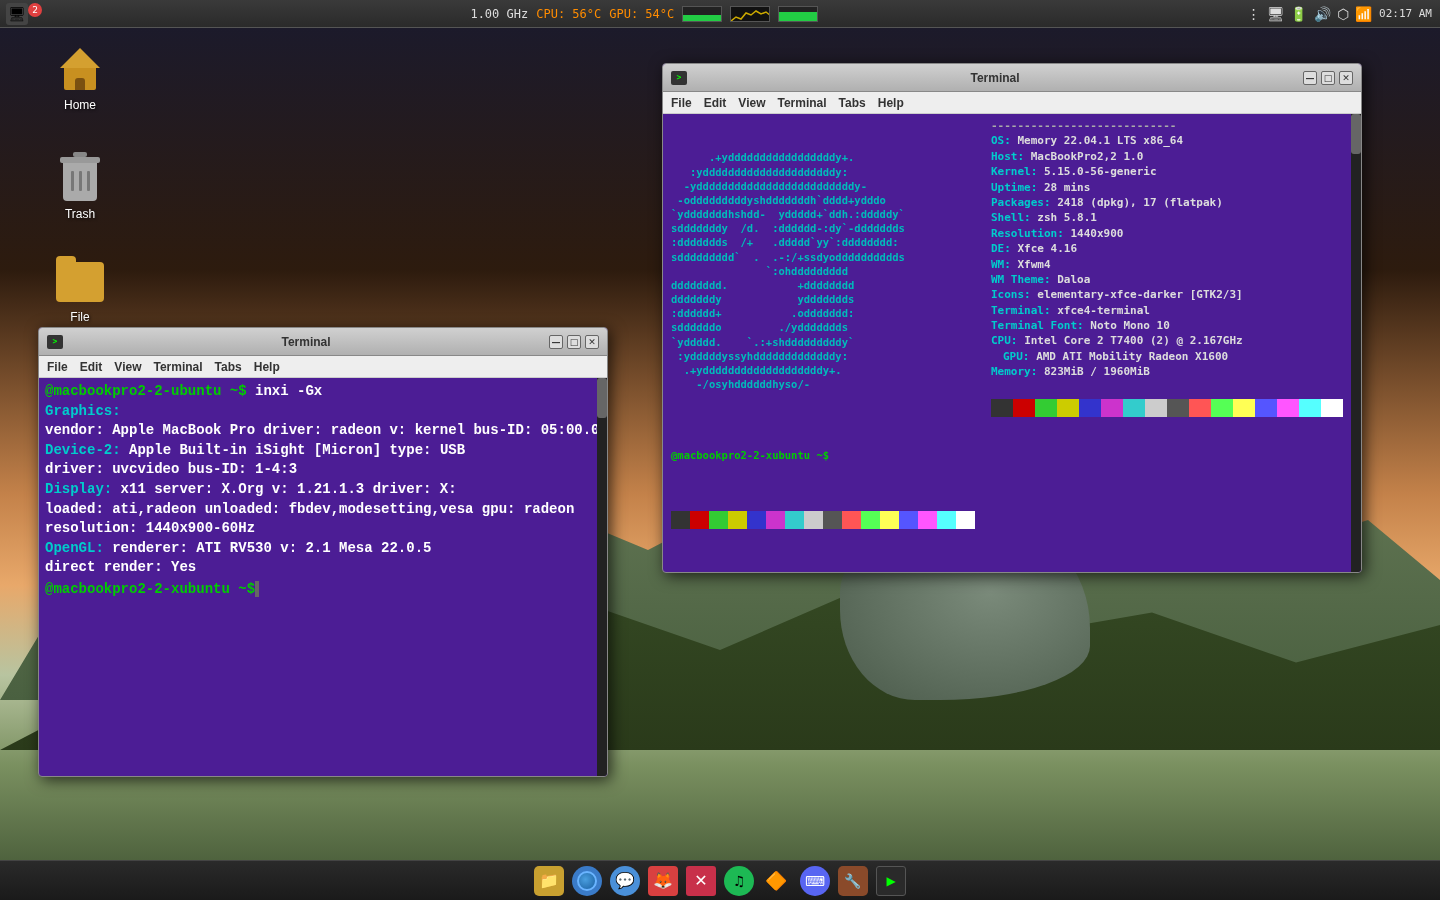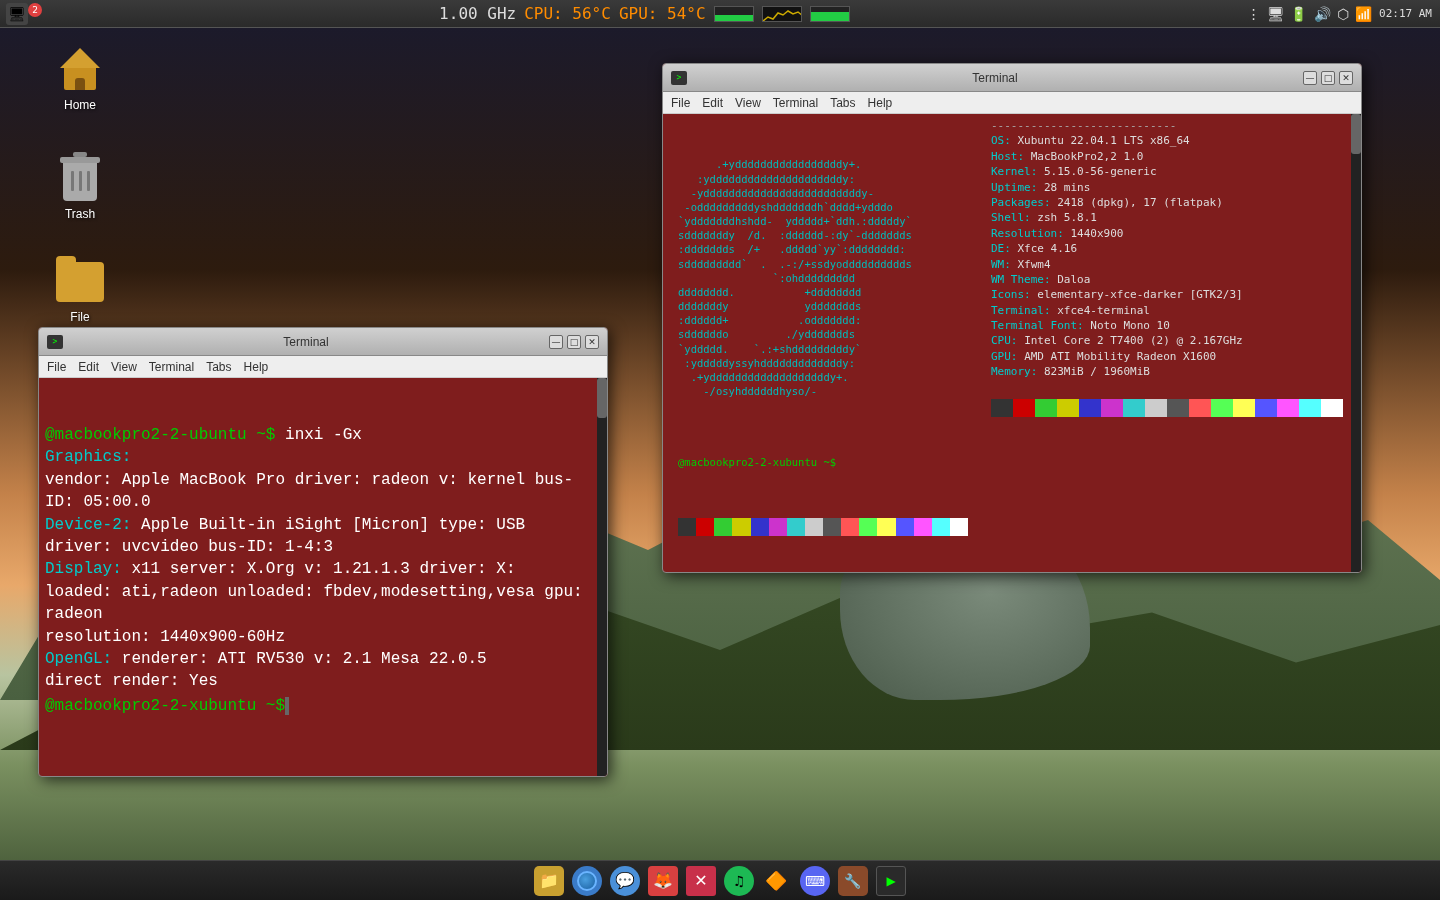--- a/index.html
+++ b/index.html
@@ -162,21 +162,21 @@
       margin-top: -8px;
     }
     .panel-center {
       flex: 1;
       display: flex;
       align-items: center;
       justify-content: center;
       gap: 8px;
     }
     .cpu-info {
-      font-size: 16px;
+      font-size: 12px;
       color: #ddd;
       font-family: monospace;
     }
     .cpu-hot { color: #ff8c00; text-align: center; }
     .gpu-hot { color: #ff8c00; }
     .mini-bar {
       width: 40px;
       height: 16px;
       background: #222;
       border: 1px solid #555;
@@ -323,25 +323,26 @@
     .trash-line {
       width: 3px;
       height: 20px;
       background: #777;
       border-radius: 1px;
     }
 
     
     .terminal-window {
       position: absolute;
-      background: #7f1d1d;
+      background: #4c1d95;
       border: 1px solid #888;
       border-radius: 4px;
       overflow: hidden;
       box-shadow: 3px 3px 15px rgba(0,0,0,0.7);
+      font-weight: bold;
     }
     .terminal-titlebar {
       height: 28px;
       background: linear-gradient(to bottom, #d0d0d0, #b0b0b0);
       display: flex;
       align-items: center;
       padding: 0 8px;
       border-bottom: 1px solid #888;
       gap: 4px;
     }
@@ -399,25 +400,24 @@
     .menu-item {
       font-size: 12px;
       color: #333;
       cursor: pointer;
       font-family: sans-serif;
     }
 
     .terminal-content {
       padding: 4px;
       font-family: 'Courier New', monospace;
-      font-size: 16px;
+      font-size: 14px;
       line-height: 1.4;
       color: #ddd;
       overflow: hidden;
-      margin-top: 42px;
     }
 
     
     #terminal-big {
       top: 63px;
       left: 662px;
       width: 700px;
       height: 510px;
     }
     .term-left-pane {
@@ -568,21 +568,21 @@
   <div class="terminal-menubar">
     <span class="menu-item">File</span>
     <span class="menu-item">Edit</span>
     <span class="menu-item">View</span>
     <span class="menu-item">Terminal</span>
     <span class="menu-item">Tabs</span>
     <span class="menu-item">Help</span>
   </div>
   <div style="display:flex; height: calc(100% - 50px); overflow:hidden;">
 
-    <div class="term-left-pane" style="font-size:10.5px; color:#00bbbb; white-space:pre; overflow:hidden; width:320px; padding:15px; line-height:1.35;">
+    <div class="term-left-pane" style="font-size:10.5px; color:#00bbbb; white-space:pre; overflow:hidden; width:320px; padding:8px; line-height:1.35;">
       <div>      .+ydddddddddddddddddy+.
    :ydddddddddddddddddddddy:
   -ydddddddddddddddddddddddddy-
  -odddddddddyshdddddddh`dddd+ydddo
 `ydddddddhshdd-  yddddd+`ddh.:dddddy`
 sdddddddy  /d.  :dddddd-:dy`-ddddddds
 :ddddddds  /+   .ddddd`yy`:dddddddd:
 sddddddddd`  .  .-:/+ssdyodddddddddds
                `:ohddddddddd
 dddddddd.           +dddddddd
@@ -611,35 +611,35 @@
         <div class="color-swatch" style="background:#ffff55;"></div>
         <div class="color-swatch" style="background:#5555ff;"></div>
         <div class="color-swatch" style="background:#ff55ff;"></div>
         <div class="color-swatch" style="background:#55ffff;"></div>
         <div class="color-swatch" style="background:#ffffff;"></div>
       </div>
     </div>
 
     <div class="term-right-pane" style="font-size:11px; line-height:1.4; white-space:nowrap; overflow:hidden; padding:4px 8px;">
       <div style="color:#aaaaaa;">----------------------------</div>
-      <div><span style="color:#00cccc;">OS: </span><span style="color:#dddddd;">Xubuntu 22.04.1 LTS x86_64</span></div>
+      <div><span style="color:#00cccc;">OS: </span><span style="color:#dddddd;">Memory 22.04.1 LTS x86_64</span></div>
       <div><span style="color:#00cccc;">Host: </span><span style="color:#dddddd;">MacBookPro2,2 1.0</span></div>
       <div><span style="color:#00cccc;">Kernel: </span><span style="color:#dddddd;">5.15.0-56-generic</span></div>
       <div><span style="color:#00cccc;">Uptime: </span><span style="color:#dddddd;">28 mins</span></div>
       <div><span style="color:#00cccc;">Packages: </span><span style="color:#dddddd;">2418 (dpkg), 17 (flatpak)</span></div>
       <div><span style="color:#00cccc;">Shell: </span><span style="color:#dddddd;">zsh 5.8.1</span></div>
       <div><span style="color:#00cccc;">Resolution: </span><span style="color:#dddddd;">1440x900</span></div>
       <div><span style="color:#00cccc;">DE: </span><span style="color:#dddddd;">Xfce 4.16</span></div>
       <div><span style="color:#00cccc;">WM: </span><span style="color:#dddddd;">Xfwm4</span></div>
       <div><span style="color:#00cccc;">WM Theme: </span><span style="color:#dddddd;">Daloa</span></div>
       <div><span style="color:#00cccc;">Icons: </span><span style="color:#dddddd;">elementary-xfce-darker [GTK2/3]</span></div>
       <div><span style="color:#00cccc;">Terminal: </span><span style="color:#dddddd;">xfce4-terminal</span></div>
       <div><span style="color:#00cccc;">Terminal Font: </span><span style="color:#dddddd;">Noto Mono 10</span></div>
       <div><span style="color:#00cccc;">CPU: </span><span style="color:#dddddd;">Intel Core 2 T7400 (2) @ 2.167GHz</span></div>
-      <div><span style="color:#00cccc;">GPU: </span><span style="color:#dddddd;">AMD ATI Mobility Radeon X1600</span></div>
+      <div><span style="color:#00cccc;margin-left:12px;">GPU: </span><span style="color:#dddddd;">AMD ATI Mobility Radeon X1600</span></div>
       <div><span style="color:#00cccc;">Memory: </span><span style="color:#dddddd;">823MiB / 1960MiB</span></div>
       <br>
       
       <div class="color-palette" style="margin-top:4px;">
         <div class="color-swatch" style="background:#333333;"></div>
         <div class="color-swatch" style="background:#cc0000;"></div>
         <div class="color-swatch" style="background:#33cc33;"></div>
         <div class="color-swatch" style="background:#cccc00;"></div>
         <div class="color-swatch" style="background:#3333cc;"></div>
         <div class="color-swatch" style="background:#cc33cc;"></div>

